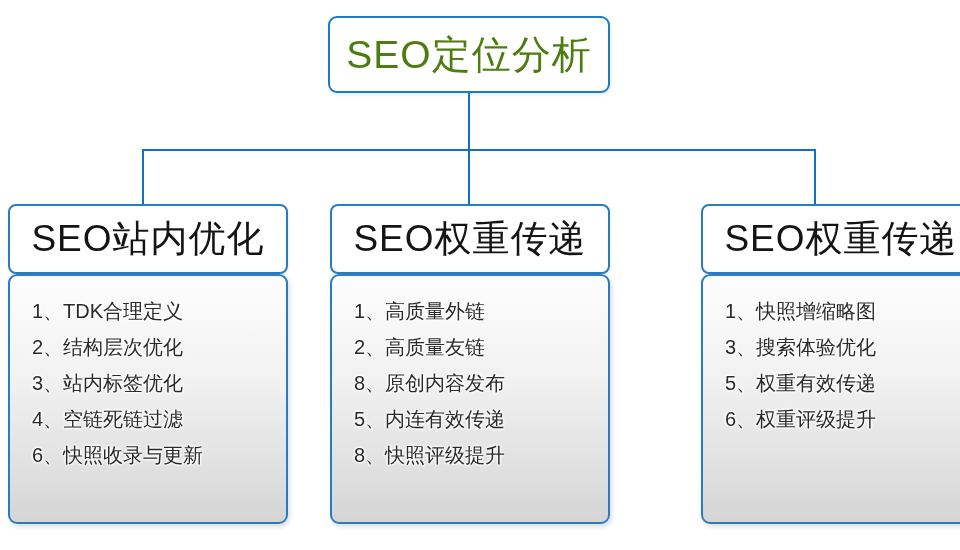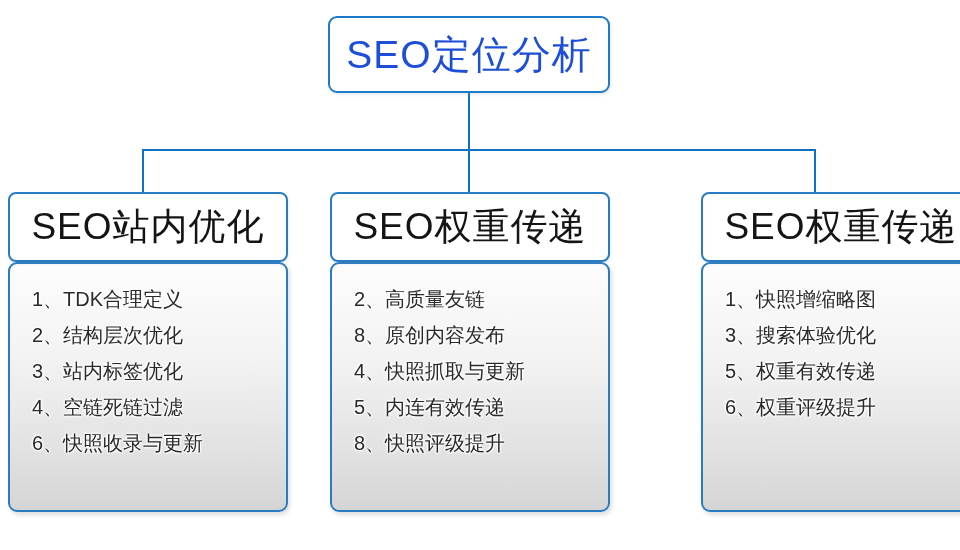--- a/index.html
+++ b/index.html
@@ -32,27 +32,27 @@
     left: 328px; top: 16px;
     width: 282px; height: 77px;
     background: #ffffff;
     border: 2px solid #1d7ac6;
     border-radius: 9px;
     display: flex; align-items: center; justify-content: center;
     box-shadow: 1px 2px 3px rgba(120,150,180,0.18);
   }
   .root-title {
     font-size: 39px;
-    color: #1d4ed8;
+    color: #4d7c0f;
     letter-spacing: 1px;
     white-space: nowrap;
   }
 
   
-  .branch { position: absolute; top: 192px; width: 280px; }
+  .branch { position: absolute; top: 204px; width: 280px; }
   #branch-0 { left: 8px; }
   #branch-1 { left: 330px; }
   #branch-2 { left: 672px; margin-left: 29px; }
 
   .branch-header {
     position: relative;
     width: 280px; height: 70px;
     background: #ffffff;
     border: 2px solid #2a7cc2;
     border-radius: 8px;
@@ -115,23 +115,23 @@
       <div class="list-item">4、空链死链过滤</div>
       <div class="list-item">6、快照收录与更新</div>
     </div>
   </div>
 
   <div id="branch-1" class="branch">
     <div class="branch-header">
       <span class="branch-title">SEO权重传递</span>
     </div>
     <div class="branch-panel">
+      <div class="list-item">1、高质量外链</div>
       <div class="list-item">2、高质量友链</div>
       <div class="list-item">8、原创内容发布</div>
-      <div class="list-item">4、快照抓取与更新</div>
       <div class="list-item">5、内连有效传递</div>
       <div class="list-item">8、快照评级提升</div>
     </div>
   </div>
 
   <div id="branch-2" class="branch">
     <div class="branch-header">
       <span class="branch-title">SEO权重传递</span>
     </div>
     <div class="branch-panel">

